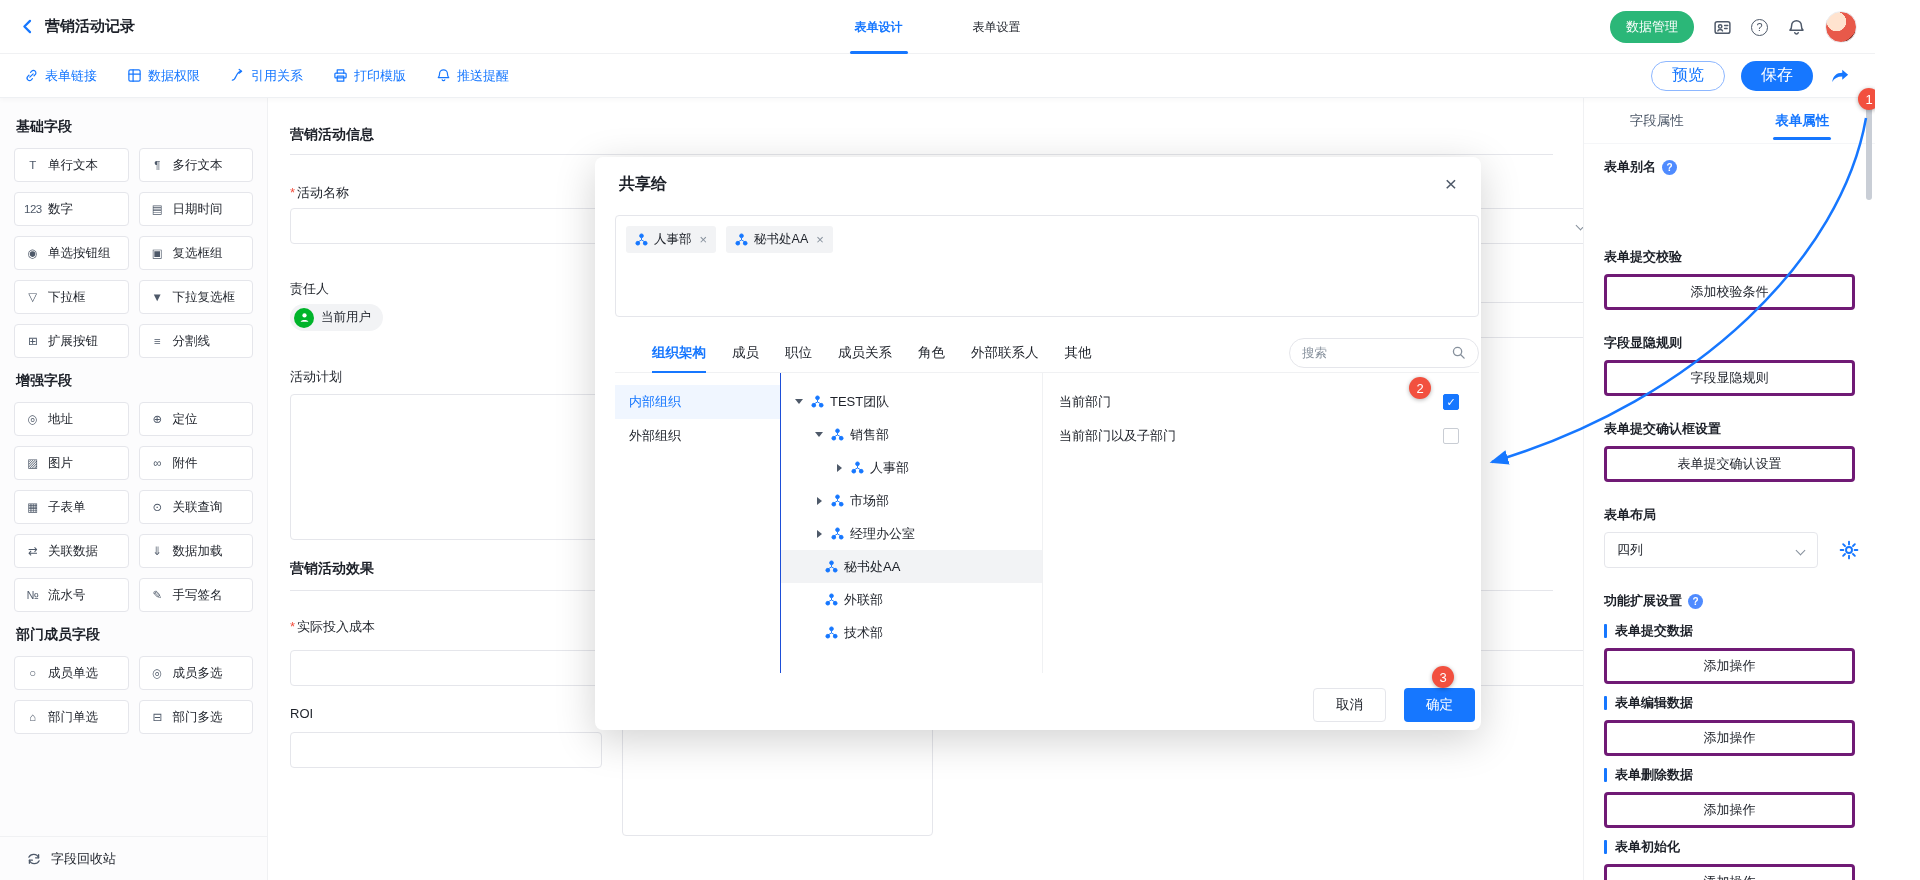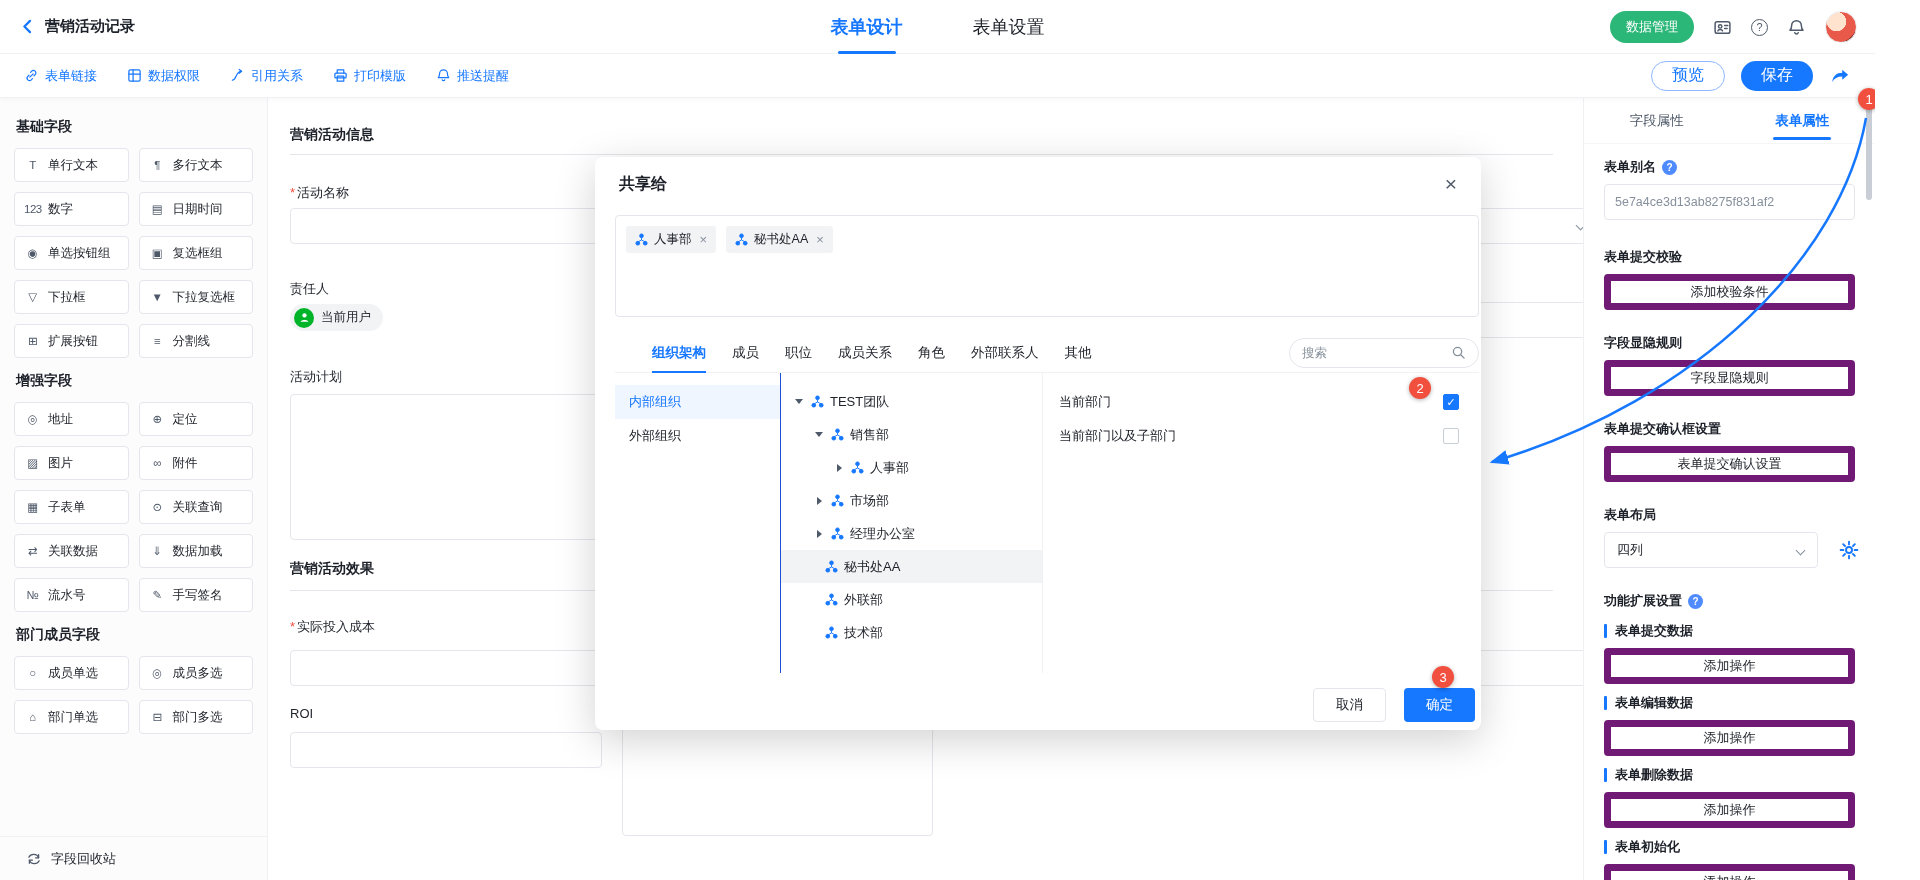--- a/index.html
+++ b/index.html
@@ -6,21 +6,21 @@
   html,body {width:1920px;height:880px;}
   body {font-family:"Liberation Sans","DejaVu Sans",sans-serif;color:#1d2129;background:#fff;overflow:hidden;position:relative;font-size:13px;}
   .app {position:absolute;inset:0;width:1875px;height:880px;overflow:hidden;background:#fdba74;}
 
   
   .topbar {position:absolute;top:0;left:0;right:0;height:54px;background:#fff;border-bottom:1px solid #f0f1f3;display:flex;align-items:center;z-index:5;}
   .back-btn {margin-left:20px;display:flex;align-items:center;cursor:pointer;}
   .back-btn svg {width:15px;height:15px;stroke:#1677ff;stroke-width:1.8;fill:none;stroke-linecap:round;stroke-linejoin:round;}
   .doc-title {margin-left:10px;font-size:15px;font-weight:700;}
   .top-tabs {position:absolute;left:50%;transform:translateX(-50%);top:0;height:54px;display:flex;gap:70px;}
-  .top-tab {display:flex;align-items:center;font-size:18px;position:relative;cursor:pointer;color:#1d2129;}
+  .top-tab {display:flex;align-items:center;font-size:12px;position:relative;cursor:pointer;color:#1d2129;}
   .top-tab.active {color:#1677ff;font-weight:600;}
   .top-tab.active::after {content:"";position:absolute;bottom:0;left:50%;transform:translateX(-50%);width:58px;height:3px;background:#1677ff;border-radius:2px;}
   .top-right {position:absolute;right:18px;top:0;height:54px;display:flex;align-items:center;gap:19px;}
   .green-btn {background:#2bb778;color:#fff;border-radius:16px;padding:7px 16px;font-size:13px;cursor:pointer;border:none;}
   .gicon {width:19px;height:19px;stroke:#4e5969;stroke-width:1.4;fill:none;stroke-linecap:round;stroke-linejoin:round;cursor:pointer;}
   .q-icon {width:17px;height:17px;border:1.4px solid #4e5969;border-radius:50%;font-size:11px;display:flex;align-items:center;justify-content:center;color:#4e5969;cursor:pointer;}
   .avatar {width:32px;height:32px;border-radius:50%;border:1px solid #eceff3;background:radial-gradient(circle at 35% 32%,#ffe3cf 0 34%,#e8594a 35% 74%,#8c2f24 75%);cursor:pointer;}
 
   
   .subbar {position:absolute;top:54px;left:0;right:0;height:44px;background:#fff;border-bottom:1px solid #eef0f3;box-shadow:0 2px 5px rgba(0,0,0,.03);display:flex;align-items:center;padding:0 24px;z-index:4;}
@@ -54,21 +54,21 @@
   .pw {width:13px;height:13px;}
 
   
   .props {position:absolute;top:98px;right:0;width:292px;bottom:0;background:#fff;border-left:1px solid #f0f1f3;z-index:3;overflow:hidden;}
   .p-tabs {position:absolute;top:0;left:0;right:0;height:46px;display:flex;border-bottom:1px solid #f5f6f8;}
   .p-tab {flex:1;display:flex;align-items:center;justify-content:center;font-size:13.5px;color:#4e5969;position:relative;cursor:pointer;}
   .p-tab.active {color:#1677ff;font-weight:600;}
   .p-tab.active::after {content:"";position:absolute;bottom:3px;left:50%;transform:translateX(-50%);width:58px;height:3px;border-radius:2px;background:#1677ff;}
   .p-label {position:absolute;left:20px;font-size:13px;font-weight:600;color:#1d2129;display:flex;align-items:center;gap:6px;}
   .p-help {width:15px;height:15px;border-radius:50%;background:#4f8bff;color:#fff;font-size:10px;display:flex;align-items:center;justify-content:center;}
-  .p-box {position:absolute;left:20px;right:20px;height:36px;border:7px solid #701a75;border-radius:4px;display:flex;align-items:center;justify-content:center;font-size:13px;color:#1d2129;background:#fff;cursor:pointer;}
+  .p-box {position:absolute;left:20px;right:20px;height:36px;border:3px solid #701a75;border-radius:4px;display:flex;align-items:center;justify-content:center;font-size:13px;color:#1d2129;background:#fff;cursor:pointer;}
   .p-value {position:absolute;left:20px;right:20px;height:36px;border:1px solid #e5e6eb;border-radius:4px;display:flex;align-items:center;padding:0 10px;font-size:12.5px;color:#86909c;background:#fff;}
   .p-select {position:absolute;left:20px;width:214px;height:36px;border:1px solid #e5e6eb;border-radius:4px;display:flex;align-items:center;padding:0 12px;font-size:13px;background:#fff;cursor:pointer;position:absolute;}
   .p-select .chev {top:14px;}
   .p-gear {position:absolute;right:16px;width:20px;height:20px;stroke:#1677ff;stroke-width:1.5;fill:none;stroke-linecap:round;cursor:pointer;}
   .p-group {position:absolute;left:20px;font-size:13px;font-weight:700;display:flex;align-items:center;gap:8px;}
   .p-group::before {content:"";width:3px;height:14px;background:#1677ff;border-radius:1px;}
 
   
   .scroll-thumb {position:absolute;right:3px;top:104px;width:6px;height:96px;background:#c9ced6;border-radius:3px;z-index:6;}
 
@@ -347,21 +347,20 @@
 
   <aside class="props">
     <div class="p-tabs">
       <span class="p-tab">字段属性</span>
       <span class="p-tab active">表单属性</span>
     </div>
     <div class="p-label" style="top:60px">
       <span>表单别名</span>
       <span class="p-help">?</span>
     </div>
-    <div class="p-value" style="top:86px">5e7a4ce3d13ab8275f831af2</div>
 
     <div class="p-label" style="top:150px">表单提交校验</div>
     <div class="p-box" style="top:176px">添加校验条件</div>
 
     <div class="p-label" style="top:236px">字段显隐规则</div>
     <div class="p-box" style="top:262px">字段显隐规则</div>
 
     <div class="p-label" style="top:322px">表单提交确认框设置</div>
     <div class="p-box" style="top:348px">表单提交确认设置</div>
 

